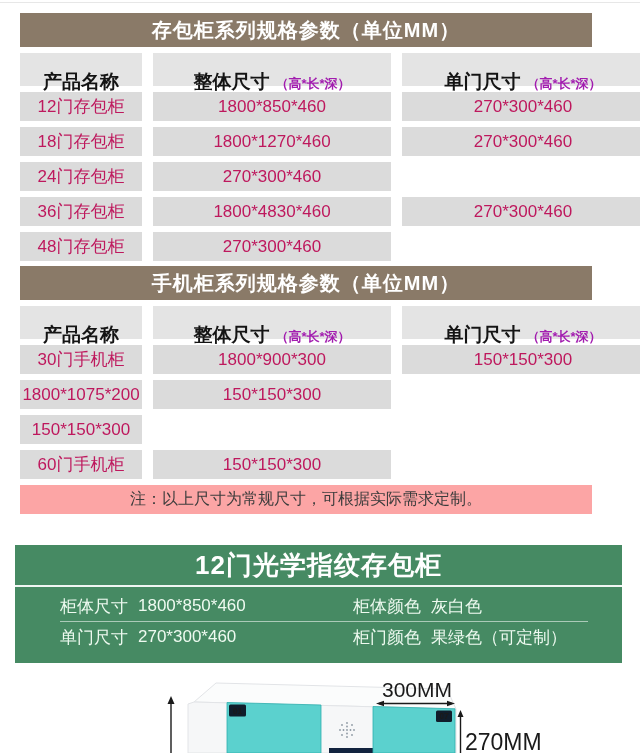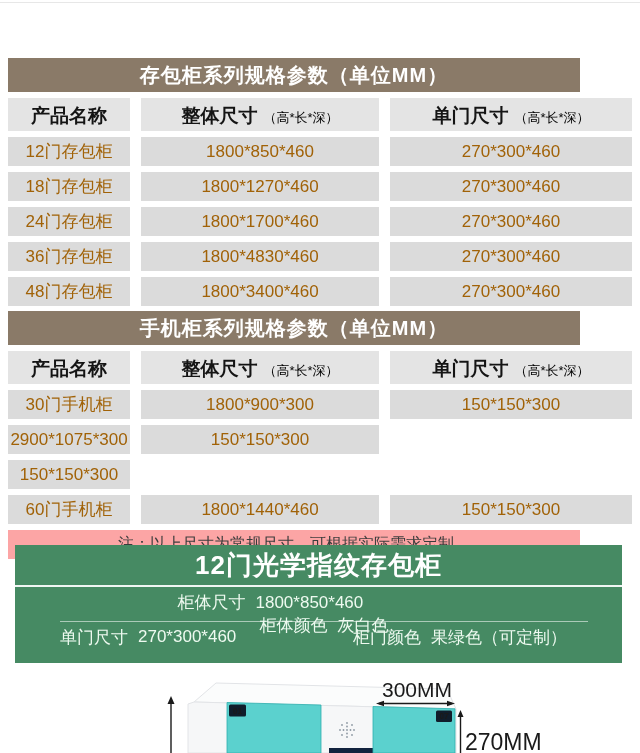--- a/index.html
+++ b/index.html
@@ -4,54 +4,54 @@
 <style>
   html,body { margin:0; padding:0; }
   body {
     width:640px; height:753px; position:relative; overflow:hidden;
     background:#ffffff;
     font-family:"Liberation Sans","DejaVu Sans",sans-serif;
   }
   .top-rule { position:absolute; top:2px; left:0; width:640px; height:1px; background:#e7e7e7; }
 
   
-  .spec-table { position:absolute; left:8px; width:572px;margin-top:45px; }
+  .spec-table { position:absolute; left:20px; width:572px; }
   #table1 { top:13px; }
   #table2 { top:266px; }
   .band {
     height:34px; background:#8a7a68; color:#ffffff;
     font-size:20px; font-weight:bold; letter-spacing:1px;
     display:flex; align-items:center; justify-content:center;
   }
   .grid { display:grid; grid-template-columns:122px 238px 242px; column-gap:11px; margin-top:6px; }
   .th {
     height:33px; background:#e4e4e4; display:flex; align-items:baseline; justify-content:center;
-    padding-top:5px; box-sizing:border-box;
+    padding-top:16px; box-sizing:border-box;
   }
   .th-main { font-size:19px; font-weight:bold; color:#141414; }
-  .th-sub  { font-size:13px; font-weight:normal; color:#000000; margin-left:6px; }
+  .th-sub  { font-size:13px; font-weight:bold; color:#a21caf; margin-left:6px; }
   .td {
-    height:29px; background:#dbdbdb; color:#a16207; font-size:17px;
+    height:29px; background:#dbdbdb; color:#be185d; font-size:17px;
     display:flex; align-items:center; justify-content:center;
   }
   .note-row {
     margin-top:6px; height:29px; background:#fca5a5; color:#3c3c3c; font-size:16px;
     display:flex; align-items:center; justify-content:center;
   }
 
   
   .product-card { position:absolute; top:545px; left:15px; width:607px; height:118px; background:#468a63; }
   .card-title {
     height:40px; border-bottom:2px solid rgba(255,255,255,.92);
     color:#ffffff; font-size:26px; font-weight:bold; letter-spacing:1px;
     display:flex; align-items:center; justify-content:center;
   }
   .card-rows { margin:4px 34px 0 45px; }
   .card-row { display:flex; align-items:center; height:30px; }
-  .card-row.first { border-bottom:1px solid rgba(255,255,255,.55);flex-direction:column; }
+  .card-row.first { border-bottom:1px solid rgba(255,255,255,.55); }
   .spec-pair { display:flex; align-items:center; color:#eefaf0; font-size:17px; }
   .spec-left { width:293px; }
   .spec-value { margin-left:10px; }
 
   
   .illus { position:absolute; top:672px; left:0; width:640px; height:81px; }
   .illus text { font-family:"Liberation Sans","DejaVu Sans",sans-serif; fill:#1a1a1a; }
   .dim-label { font-size:21px; }
   .dim-label-2 { font-size:23px; }
   .badge-label { font-size:8.5px; font-weight:bold; fill:#ffffff; }
@@ -81,31 +81,29 @@
     <div class="td">1800*850*460</div>
     <div class="td">270*300*460</div>
   </div>
   <div class="grid">
     <div class="td">18门存包柜</div>
     <div class="td">1800*1270*460</div>
     <div class="td">270*300*460</div>
   </div>
   <div class="grid">
     <div class="td">24门存包柜</div>
-    <div class="td">1800*1700*460</div>
     <div class="td">270*300*460</div>
   </div>
   <div class="grid">
     <div class="td">36门存包柜</div>
     <div class="td">1800*4830*460</div>
     <div class="td">270*300*460</div>
   </div>
   <div class="grid">
     <div class="td">48门存包柜</div>
-    <div class="td">1800*3400*460</div>
     <div class="td">270*300*460</div>
   </div>
 </section>
 
 <section class="spec-table" id="table2">
   <div class="band">手机柜系列规格参数（单位MM）</div>
   <div class="grid">
     <div class="th">
         <span class="th-main">产品名称</span>
       </div>
@@ -117,29 +115,28 @@
         <span class="th-main">单门尺寸</span>
         <span class="th-sub">（高*长*深）</span>
       </div>
   </div>
   <div class="grid">
     <div class="td">30门手机柜</div>
     <div class="td">1800*900*300</div>
     <div class="td">150*150*300</div>
   </div>
   <div class="grid">
-    <div class="td">2900*1075*300</div>
+    <div class="td">1800*1075*200</div>
     <div class="td">150*150*300</div>
   </div>
   <div class="grid">
     <div class="td">150*150*300</div>
   </div>
   <div class="grid">
     <div class="td">60门手机柜</div>
-    <div class="td">1800*1440*460</div>
     <div class="td">150*150*300</div>
   </div>
   <div class="note-row">注：以上尺寸为常规尺寸，可根据实际需求定制。</div>
 </section>
 
 <section class="product-card">
   <div class="card-title">12门光学指纹存包柜</div>
   <div class="card-rows">
     <div class="card-row first">
       <div class="spec-pair spec-left">

